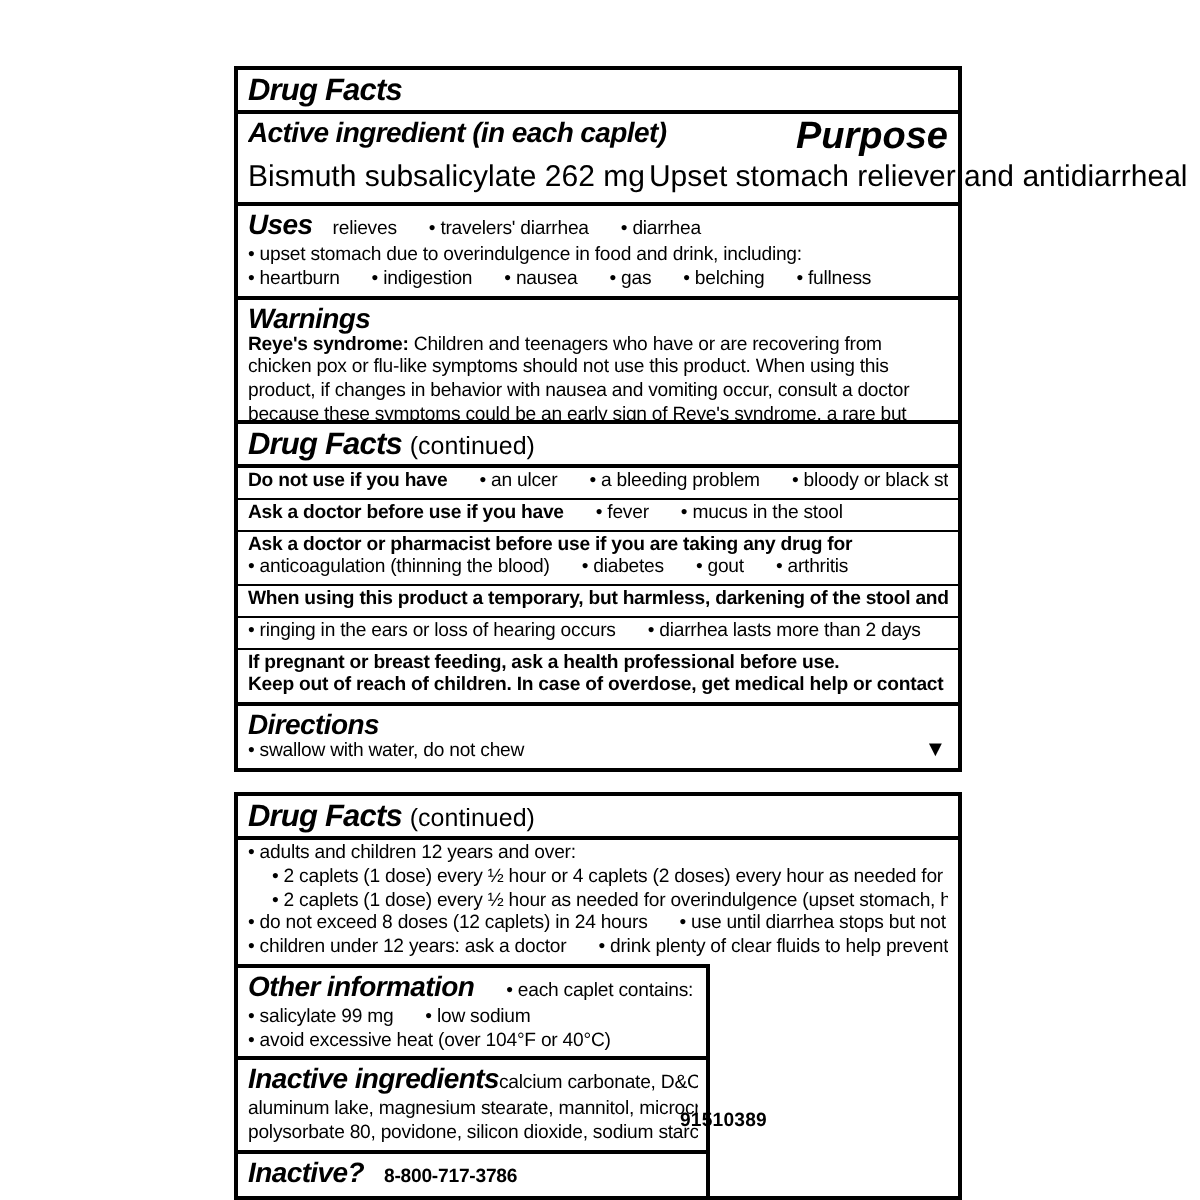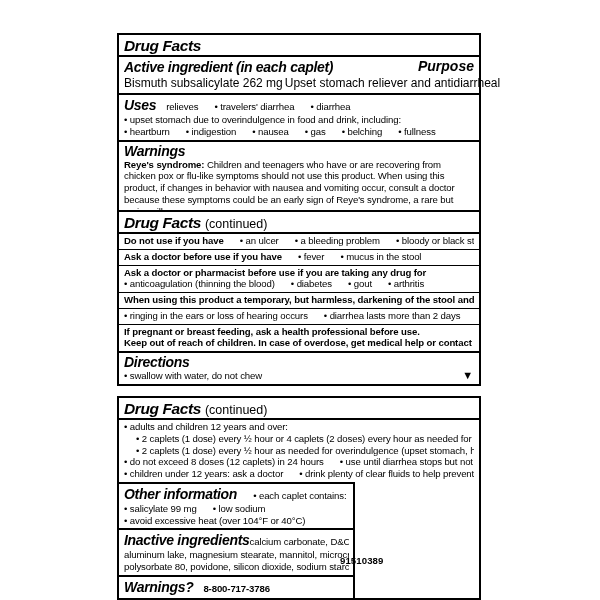--- a/index.html
+++ b/index.html
@@ -61,21 +61,21 @@
   .hrule-thin  { border-top: 1px solid #000; }
   .hrule-hair  { border-top: 1px solid #000; }
   .sec-head-lg {
     font-size: 14px;
     font-weight: bold;
     font-style: italic;
     letter-spacing: -0.3px;
   }
   .purpose {
     float: right;
-    font-size: 14px;
+    font-size: 19px;
     font-weight: bold;
     font-style: italic;
   }
   .bold {
     font-weight: bold;
   }
   .txt {
     font-size: 9.6px;
     line-height: 1.22;
     letter-spacing: -0.12px;
@@ -96,21 +96,21 @@
     font-size: 9.6px;
   }
   .bul { white-space: nowrap; }
   .sp2 { display: inline-block; width: 10px; }
   .sp3 { display: inline-block; width: 16px; }
 
   
   .leader {
     display: flex;
     align-items: center;
-    font-size: 12px;
+    font-size: 15px;
     line-height: 1.25;
     white-space: nowrap;
   }
   .leader .dots {
     flex: 1 1 auto;
     overflow: hidden;
     white-space: nowrap;
     margin: 0 1px;
     letter-spacing: 1.1px;
     color: #000;
@@ -271,21 +271,21 @@
     <div class="narrowbox">
       <div class="pad">
         <div class="row"><span class="sec-head-lg">Inactive ingredients</span><span class="txt">calcium carbonate, D&amp;C Red No. 27</span></div>
         <div class="txt row">aluminum lake, magnesium stearate, mannitol, microcrystalline cellulose,</div>
         <div class="txt row">polysorbate 80, povidone, silicon dioxide, sodium starch glycolate</div>
       </div>
     </div>
 
     <div class="narrowbox">
       <div class="pad">
-        <div class="row"><span class="sec-head-lg">Warnings?</span><span class="sp2"></span><span class="txt-b">8-800-717-3786</span></div>
+        <div class="row"><span class="sec-head-lg">Inactive?</span><span class="sp2"></span><span class="txt-b">8-800-717-3786</span></div>
       </div>
     </div>
 
   </div>
 
   <div class="code">91510389</div>
 
 </div>
 
 </body></html>

